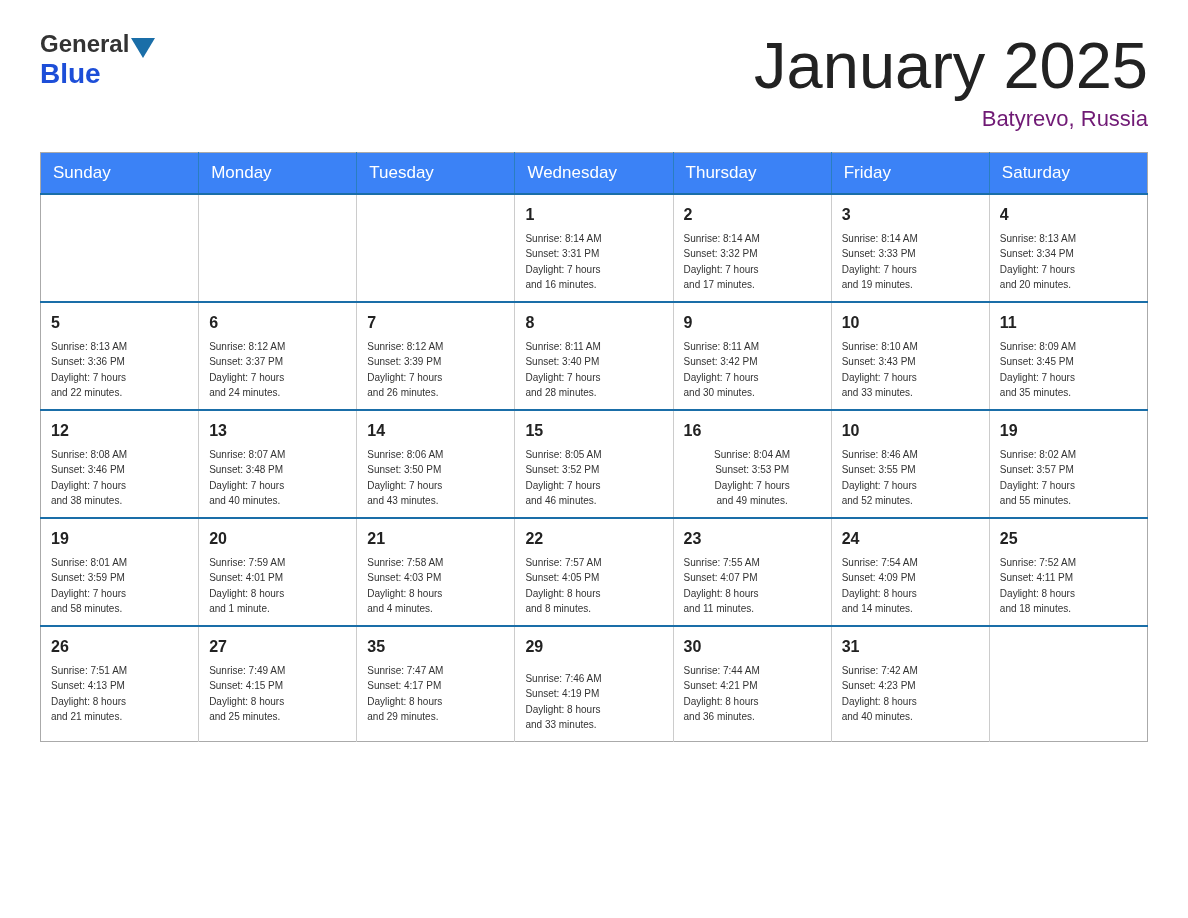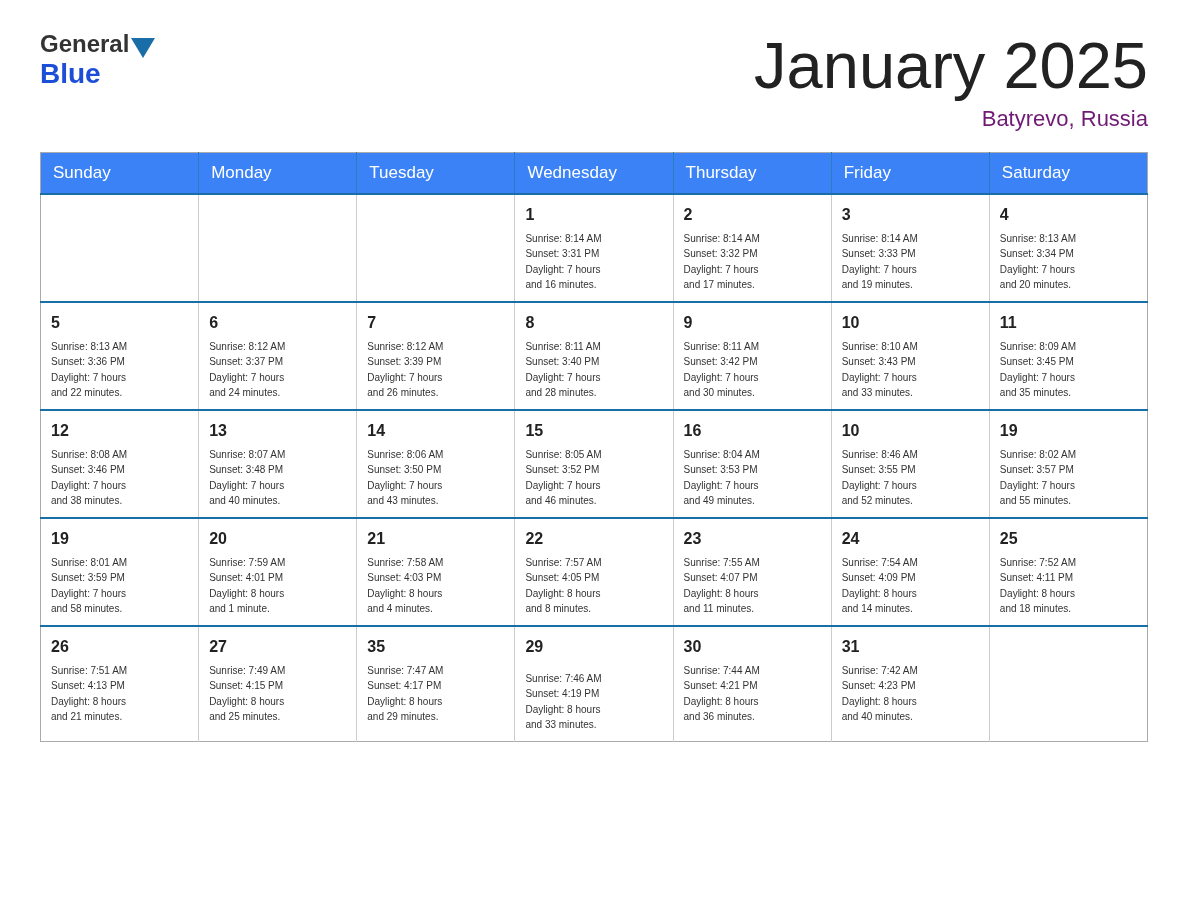--- a/index.html
+++ b/index.html
@@ -244,21 +244,21 @@
         </td>
         <td>
           <span class="day-num">15</span>
           <div class="day-info" style="white-space: pre-line;">Sunrise: 8:05 AM
 Sunset: 3:52 PM
 Daylight: 7 hours
 and 46 minutes.</div>
         </td>
         <td>
           <span class="day-num">16</span>
-          <div class="day-info" style="white-space: pre-line;">Sunrise: 8:04 AM
+          <div class="day-info" style="white-space: pre-line; text-align: center;">Sunrise: 8:04 AM
 Sunset: 3:53 PM
 Daylight: 7 hours
 and 49 minutes.</div>
         </td>
         <td>
           <span class="day-num">10</span>
           <div class="day-info" style="white-space: pre-line;">Sunrise: 8:46 AM
 Sunset: 3:55 PM
 Daylight: 7 hours
 and 52 minutes.</div>

